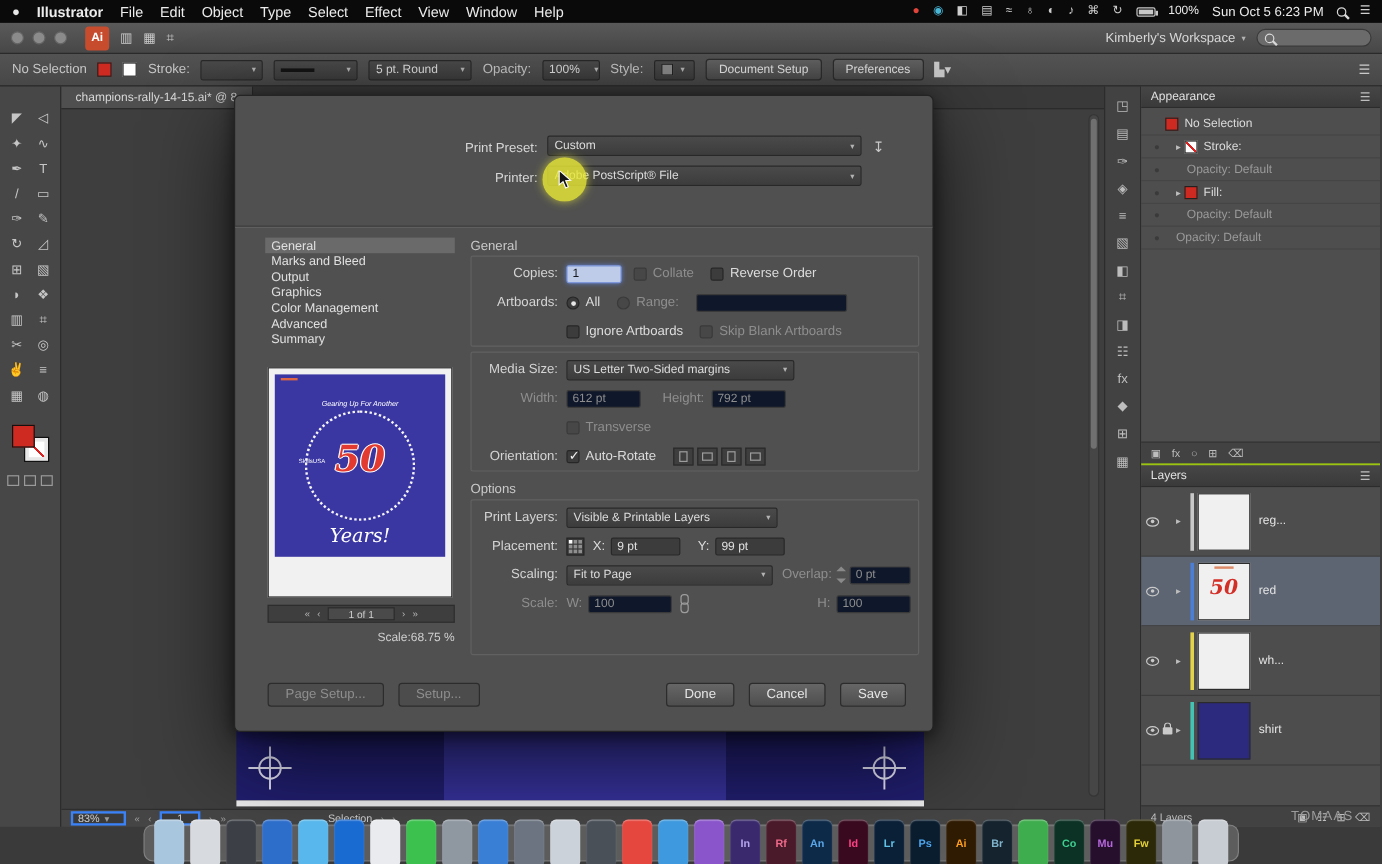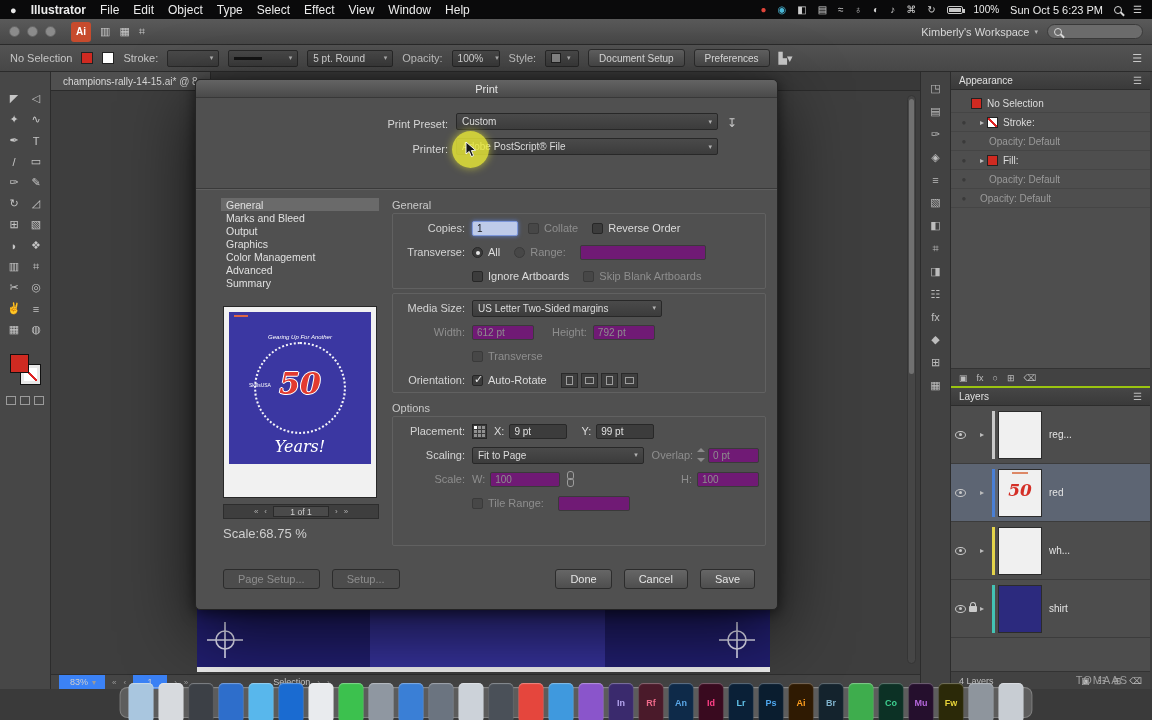--- a/index.html
+++ b/index.html
@@ -69,21 +69,21 @@
   .art-blue{position:absolute;left:146px;width:573px;top:449px;height:127px;background:#211e6f}
   .art-blue-center{position:absolute;left:319px;width:235px;top:449px;height:127px;background:#36329b}
   .art-paper{position:absolute;left:146px;width:573px;top:576px;height:5px;background:#efefef}
   .crosshair{position:absolute;width:44px;height:44px}
   .vscroll{position:absolute;right:4px;top:4px;width:9px;bottom:10px;background:#464646;border:1px solid #353535;border-radius:5px}
   .vthumb{position:absolute;left:1px;right:1px;top:3px;height:275px;background:#707070;border-radius:4px}
 
   
   .statusbar{position:absolute;left:51px;top:674px;width:869px;height:15px;background:#454545;border-top:1px solid #2e2e2e;
              display:flex;align-items:center;gap:7px;padding:0 8px;font-size:9px;z-index:20;color:#cfcfcf}
-  .sb-field{height:12px;background:#3a3a3a;border:7px solid #3b82f6;display:flex;align-items:center;padding:0 4px;gap:4px}
+  .sb-field{height:12px;background:#3a3a3a;border:2px solid #3b82f6;display:flex;align-items:center;padding:0 4px;gap:4px}
   .sb-arrow{color:#9a9a9a;font-size:8px}
 
   
   .panelstrip{position:absolute;right:202px;top:72px;width:30px;bottom:31px;background:#424242;border-left:1px solid #2c2c2c;
               display:flex;flex-direction:column;align-items:center;padding-top:10px;gap:10px;z-index:20}
   .strip-ic{color:#bdbdbd;font-size:11px}
 
   
   .rightcol{position:absolute;right:2px;top:72px;width:200px;bottom:31px;z-index:20;display:flex;flex-direction:column;
             background:#474747;border-left:1px solid #2c2c2c}
@@ -144,29 +144,29 @@
   .pv-skills{position:absolute;left:20px;top:70px;font-size:5px;color:#fff}
   .pv-50{position:absolute;top:47%;left:50%;transform:translate(-50%,-50%);font-family:"DejaVu Serif",serif;
          font-style:italic;font-weight:bold;font-size:30px;color:#e23a30;
          text-shadow:-1px 0 #fff,1px 0 #fff,0 -1px #fff,0 1px #fff}
   .pv-years{position:absolute;bottom:8px;left:0;right:0;text-align:center;font-family:"DejaVu Serif",serif;
             font-style:italic;font-size:16px;color:#fff}
   .pv-pager{position:absolute;left:27px;top:424px;width:156px;height:15px;background:#3e3e3e;border:1px solid #2d2d2d;
             display:flex;align-items:center;justify-content:center;gap:6px;font-size:8px;color:#b0b0b0}
   .pv-pfield{width:56px;height:11px;background:#4a4a4a;border:1px solid #2a2a2a;display:flex;align-items:center;
              justify-content:center;font-size:8.5px;color:#cfcfcf}
-  .pv-scale{position:absolute;left:27px;top:446px;width:156px;text-align:left;font-size:13px;color:#cfcfcf}
+  .pv-scale{position:absolute;left:27px;top:446px;width:156px;text-align:right;font-size:10px;color:#cfcfcf}
   .dlg-h{position:absolute;left:196px;color:#c9c9c9}
   .group{position:absolute;left:196px;width:374px;border:1px solid #616161;border-radius:2px;padding:2px 6px}
   .grow{height:24px;display:flex;align-items:center}
   .lab66{width:66px;text-align:right;margin-right:7px;color:#d4d4d4;flex:none}
   .dim{color:#8e8e8e !important}
   .inp{height:15px;background:#3c3c3c;border:1px solid #282828;border-radius:2px;padding:0 4px;display:flex;
        align-items:center;font-size:10px;color:#e0e0e0}
-  .inp.disabled{background:#701a75;border-color:#3a3a3a;color:#8e8e8e}
+  .inp.disabled{background:#0f172a;border-color:#3a3a3a;color:#8e8e8e}
   .inp.lit{background:#becbe9;border:1px solid #7d97da;color:#15181d;box-shadow:0 0 4px rgba(96,136,235,.85)}
   .cb{width:11px;height:11px;background:#3c3c3c;border:1px solid #272727;border-radius:2px;margin-right:5px;flex:none;
       position:relative}
   .cb.dimbox{background:#474747;border-color:#3a3a3a}
   .cb.checked::after{content:"✓";position:absolute;left:1px;top:-3px;color:#efefef;font-size:11px}
   .cb-lab{margin-right:14px}
   .radio{width:11px;height:11px;border-radius:50%;background:#3c3c3c;border:1px solid #272727;margin-right:5px;flex:none;
          position:relative}
   .radio.on::after{content:"";position:absolute;left:3px;top:3px;width:4px;height:4px;border-radius:50%;background:#e6e6e6}
   .radio.dimbox{background:#474747;border-color:#3a3a3a}
@@ -501,21 +501,20 @@
           <span>▣</span>
           <span>☷</span>
           <span>⊞</span>
           <span>⌫</span>
         </span>
     </div>
   </div>
 </div>
 
 <div class="dialog">
-  <div class="dlg-title">Print</div>
 
   <div class="dlg-toprow" style="top:26px">
     <span class="dlg-lab">Print Preset:</span>
     <span class="dropdown dlg-dd">
       <span>Custom</span>
       <span class="dd-spacer"></span>
         <span class="dd-arrow">▾</span>
     </span>
     <span class="save-preset">↧</span>
   </div>
@@ -565,21 +564,21 @@
       <span class="inp lit" style="width:46px">
         <span>1</span>
       </span>
       <span style="width:10px"></span>
       <span class="cb dimbox"></span>
       <span class="cb-lab dim">Collate</span>
       <span class="cb"></span>
       <span class="cb-lab">Reverse Order</span>
     </div>
     <div class="grow">
-      <span class="lab66">Transverse:</span>
+      <span class="lab66">Artboards:</span>
       <span class="radio on"></span>
       <span class="cb-lab">All</span>
       <span class="radio dimbox"></span>
       <span class="cb-lab dim">Range:</span>
       <span class="inp disabled" style="width:126px"></span>
     </div>
     <div class="grow">
       <span class="lab66"></span>
       <span class="cb"></span>
       <span class="cb-lab">Ignore Artboards</span>
@@ -628,20 +627,28 @@
           <i></i>
         </span>
       <span class="obtn land">
           <i></i>
         </span>
     </div>
   </div>
 
   <div class="dlg-h" style="top:322px">Options</div>
   <div class="group" style="top:336px;height:130px">
+    <div class="grow">
+      <span class="lab66">Print Layers:</span>
+      <span class="dropdown" style="width:176px">
+        <span>Visible &amp; Printable Layers</span>
+        <span class="dd-spacer"></span>
+          <span class="dd-arrow">▾</span>
+      </span>
+    </div>
     <div class="grow">
       <span class="lab66">Placement:</span>
       <span class="pgrid">
           <i class="hot"></i>
           <i></i>
           <i></i>
           <i></i>
           <i></i>
           <i></i>
           <i></i>
@@ -685,26 +692,20 @@
       <span class="inp disabled" style="width:70px">
         <span>100</span>
       </span>
       <span class="chain"></span>
       <span class="spacer"></span>
       <span class="dim">H:</span>
       <span style="width:5px"></span>
       <span class="inp disabled" style="width:62px">
         <span>100</span>
       </span>
-    </div>
-    <div class="grow">
-      <span class="lab66"></span>
-      <span class="cb dimbox"></span>
-      <span class="cb-lab dim">Tile Range:</span>
-      <span class="inp disabled" style="width:72px"></span>
     </div>
   </div>
 
   <div class="dlg-buttons">
     <span class="btn disabled">Page Setup...</span>
     <span class="btn disabled">Setup...</span>
     <span class="spacer"></span>
     <span class="btn">Done</span>
     <span class="btn">Cancel</span>
     <span class="btn">Save</span>

